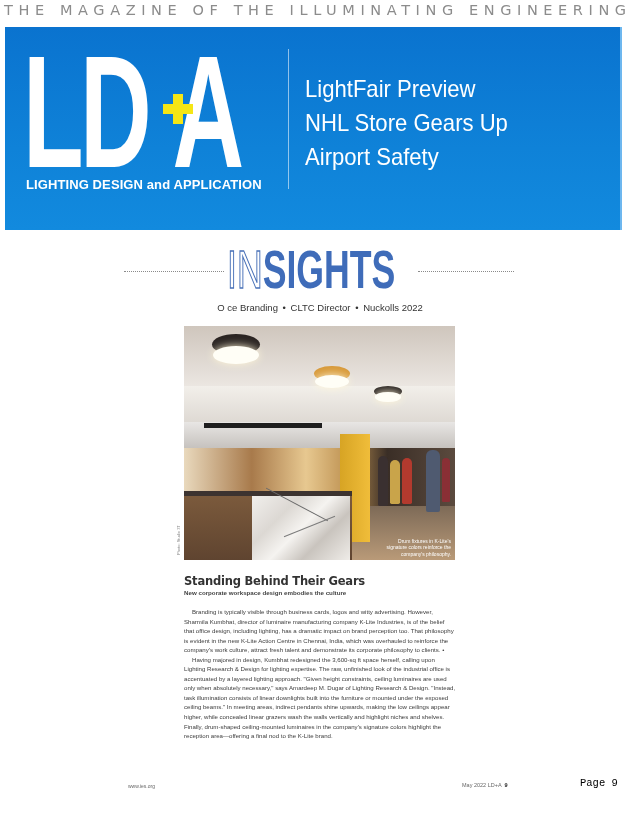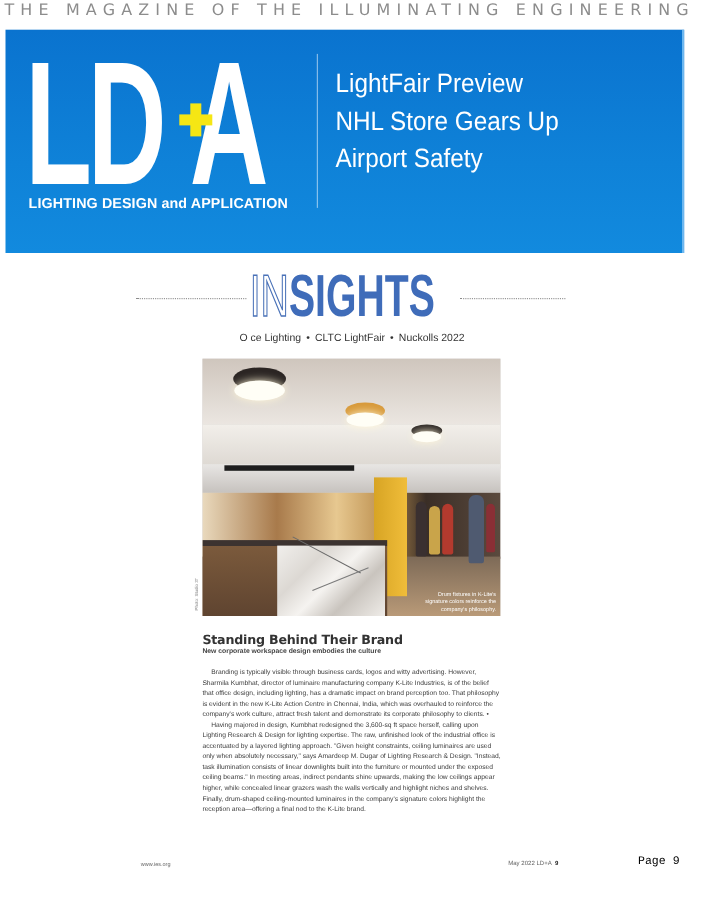--- a/index.html
+++ b/index.html
@@ -7,21 +7,21 @@
   .tagline { position:absolute; left:4px; top:2px; width:632px; font-family:"DejaVu Sans", sans-serif; font-size:14.5px; letter-spacing:5.6px; color:#8c8c8c; white-space:nowrap; font-weight:400; }
   .banner { position:absolute; left:5px; top:27px; width:617px; height:203px; background:linear-gradient(180deg,#0a73cf 0%, #0f82d8 60%, #128ade 100%); overflow:hidden; }
   .banner .edge { position:absolute; right:0; top:0; width:2px; height:100%; background:#6db7ef; }
   .logo { position:absolute; left:18px; top:19px; width:250px; height:120px;text-align:center; }
   .logo-letters { position:absolute; left:0; top:-14px; font-family:"Liberation Sans", sans-serif; font-weight:700; color:#ffffff; font-size:160px; line-height:160px; letter-spacing:-6px; transform:scaleX(0.62); transform-origin:left top; white-space:nowrap; }
   .plus { position:absolute; left:140px; top:48px; width:30px; height:30px; }
   .plus .h { position:absolute; left:0; top:10px; width:30px; height:10px; background:#f5e614; }
   .plus .v { position:absolute; left:10px; top:0; width:10px; height:30px; background:#f5e614; }
   .logo-sub { position:absolute; left:21px; top:150px; font-family:"Liberation Sans", sans-serif; font-weight:700; color:#ffffff; font-size:13px; letter-spacing:0.1px; white-space:nowrap; }
   .divider { position:absolute; left:283px; top:22px; width:1px; height:140px; background:rgba(255,255,255,0.55); }
-  .headlines { position:absolute; left:300px; top:33px; }
+  .headlines { position:absolute; left:300px; top:45px; }
   .headline { color:#ffffff; font-size:24px; line-height:34px; font-family:"Liberation Sans", sans-serif; transform:scaleX(0.92); transform-origin:left; white-space:nowrap; }
   .insights-row { position:absolute; left:120px; top:246px; width:400px; height:50px; }
   .dotline { position:absolute; top:25px; height:0; border-top:1px dotted #8a8a8a; }
   .dotline.left { left:4px; width:100px; }
   .dotline.right { left:298px; width:96px; }
   .insights { position:absolute; left:107px; top:-6px; white-space:nowrap; font-family:"Liberation Sans", sans-serif; font-weight:700; font-size:54px; line-height:58px; transform:scaleX(0.66); transform-origin:left top; }
   .insights .outline { color:#ffffff; -webkit-text-stroke:1.4px #4a72b8; font-weight:400; }
   .insights .solid { color:#3f6cb9; }
   .subnav { position:absolute; left:0; top:302px; width:640px; text-align:center; font-size:9.5px; color:#333; padding-left:0; }
   .subnav span { margin:0 1px; }
@@ -84,23 +84,23 @@
   </div>
 </div>
 
 <div class="insights-row">
   <div class="dotline left"></div>
   <div class="insights"><span class="outline">IN</span><span class="solid">SIGHTS</span></div>
   <div class="dotline right"></div>
 </div>
 
 <div class="subnav">
-  <span>O  ce Lighting</span>
+  <span>O  ce Branding</span>
   <span>•</span>
-  <span>CLTC LightFair</span>
+  <span>CLTC Director</span>
   <span>•</span>
   <span>Nuckolls 2022</span>
 </div>
 
 <div class="photo-credit">
     <span>Photo: Studio 3T</span>
   </div>
 
 <div class="photo" title="Reception area of K-Lite Action Centre with drum-shaped ceiling luminaires">
   <div class="ceiling"></div>
@@ -128,21 +128,21 @@
     <div class="person" style="left:28px;top:22px;width:10px;height:46px;background:#b33a2e;"></div>
     <div class="person" style="left:52px;top:14px;width:14px;height:62px;background:#4f5a70;"></div>
     <div class="person" style="left:68px;top:22px;width:8px;height:44px;background:#8a2f35;"></div>
   </div>
   <div class="desk"></div>
   <div class="marble"></div>
   <div class="photo-caption">Drum fixtures in K-Lite's signature colors reinforce the company's philosophy.</div>
 </div>
 
 <div class="article">
-  <h2 class="art-title">Standing Behind Their Brand</h2>
+  <h2 class="art-title">Standing Behind Their Gears</h2>
   <div class="art-sub">New corporate workspace design embodies the culture</div>
   <div class="art-body">
     <p>Branding is typically visible through business cards, logos and witty advertising. However, Sharmila Kumbhat, director of luminaire manufacturing company K-Lite Industries, is of the belief that office design, including lighting, has a dramatic impact on brand perception too. That philosophy is evident in the new K-Lite Action Centre in Chennai, India, which was overhauled to reinforce the company's work culture, attract fresh talent and demonstrate its corporate philosophy to clients. •</p>
     <p>Having majored in design, Kumbhat redesigned the 3,600-sq ft space herself, calling upon Lighting Research &amp; Design for lighting expertise. The raw, unfinished look of the industrial office is accentuated by a layered lighting approach. "Given height constraints, ceiling luminaires are used only when absolutely necessary," says Amardeep M. Dugar of Lighting Research &amp; Design. "Instead, task illumination consists of linear downlights built into the furniture or mounted under the exposed ceiling beams." In meeting areas, indirect pendants shine upwards, making the low ceilings appear higher, while concealed linear grazers wash the walls vertically and highlight niches and shelves. Finally, drum-shaped ceiling-mounted luminaires in the company's signature colors highlight the reception area—offering a final nod to the K-Lite brand.</p>
   </div>
 </div>
 
 <div class="footer-left">www.ies.org</div>
 <div class="footer-right"><span>May 2022 LD+A</span><b>9</b></div>
 <div class="page-label">Page 9</div>

